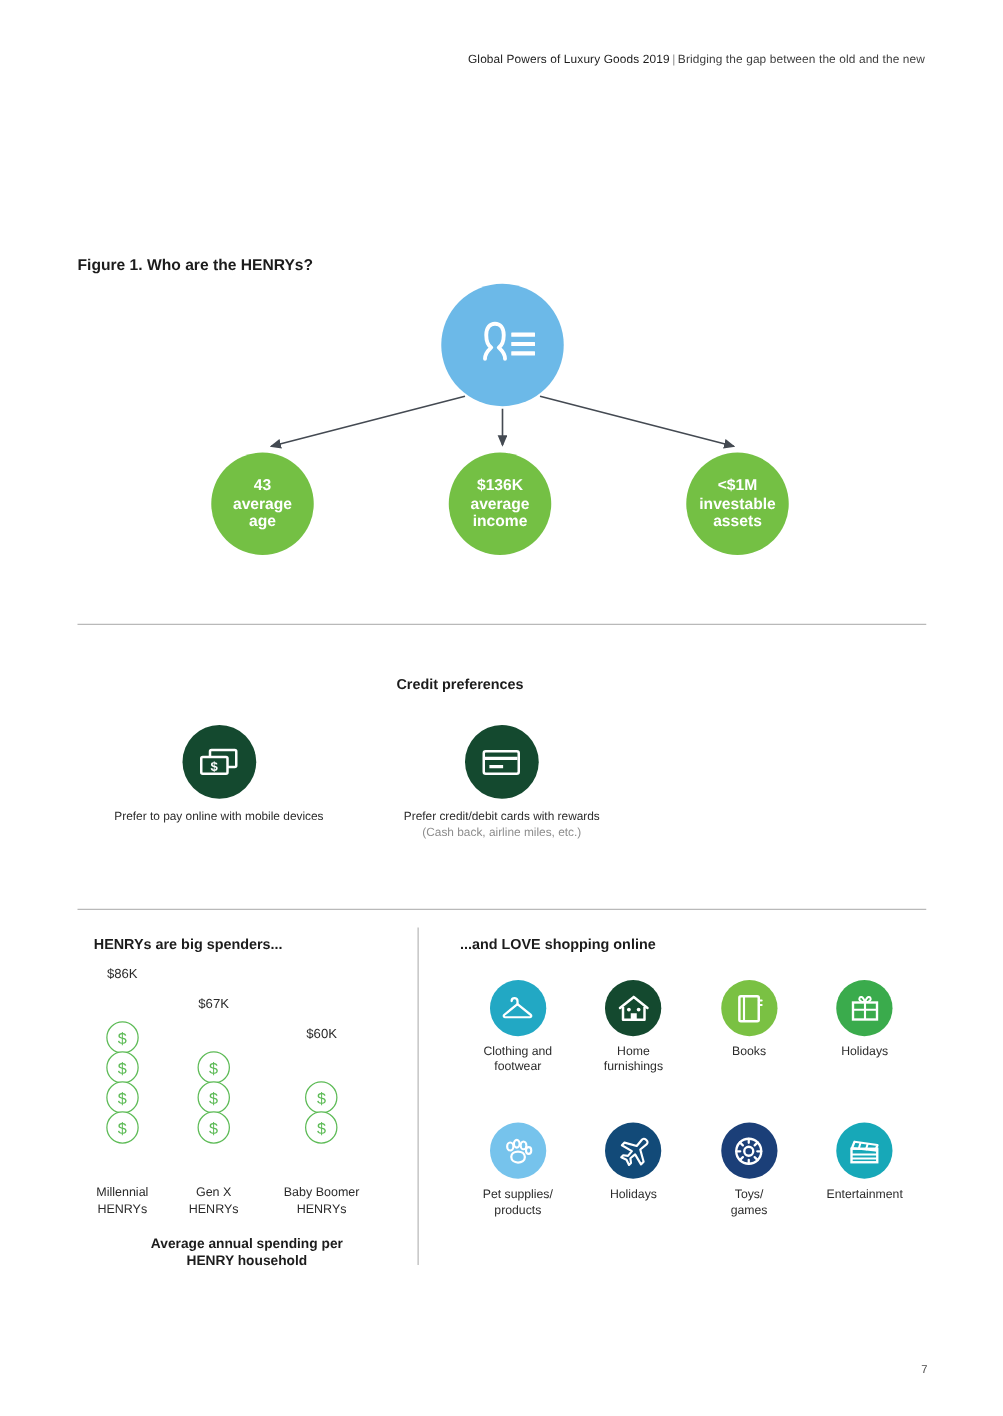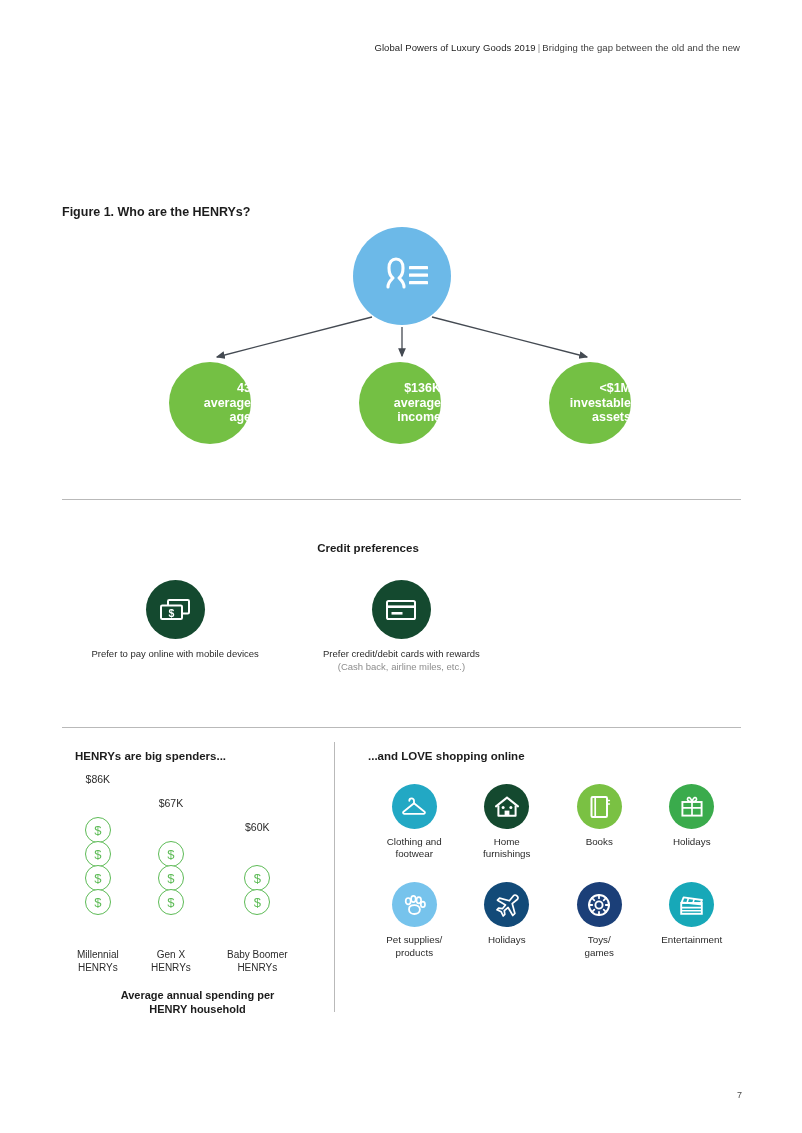--- a/index.html
+++ b/index.html
@@ -78,21 +78,20 @@
     background: #6cb9e8;
     left: 291px;
     top: 22px;
   }
   .node-green {
     width: 82px;
     height: 82px;
     background: #74c044;
     font-size: 12.5px;
     font-weight: bold;
-    align-items: flex-end;
   }
   .node-g1 { left: 107px; top: 157px; }
   .node-g2 { left: 297px; top: 157px; }
   .node-g3 { left: 487px; top: 157px; }
   .node-green .line { display: block; }
 
   
   .hr {
     position: absolute;
     left: 62px;
@@ -230,21 +229,21 @@
   .shop-panel {
     position: absolute;
     left: 368px;
     top: 750px;
     width: 370px;
   }
   .shop-grid {
     margin-top: 22px;
     display: grid;
     grid-template-columns: repeat(4, 1fr);
-    row-gap: 22px;
+    row-gap: 38px;
   }
   .shop-item {
     display: flex;
     flex-direction: column;
     align-items: center;
   }
   .shop-badge {
     width: 45px;
     height: 45px;
     border-radius: 50%;

